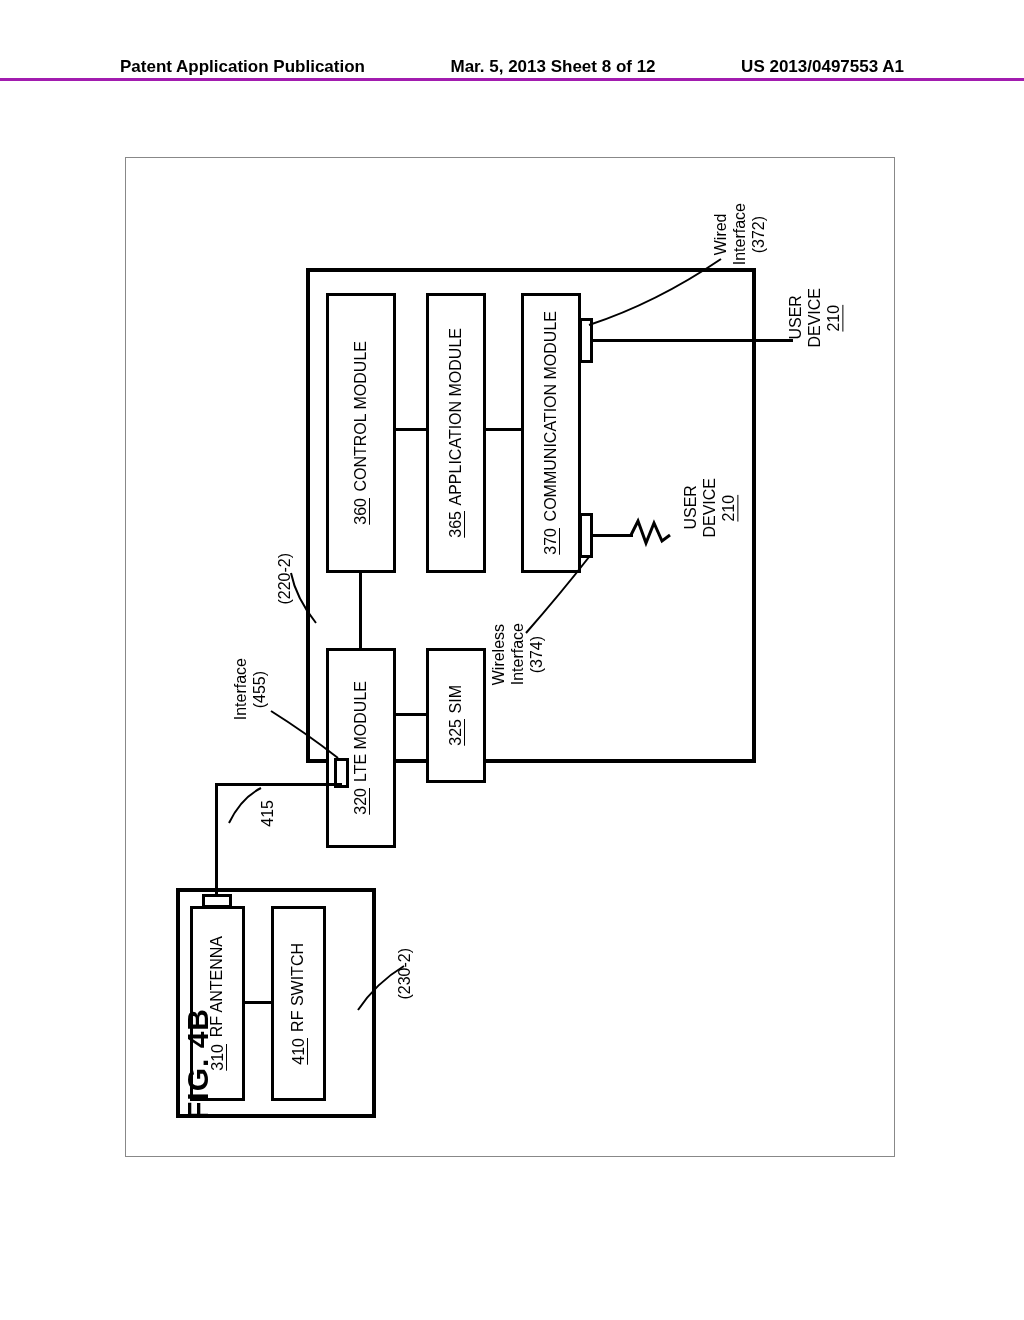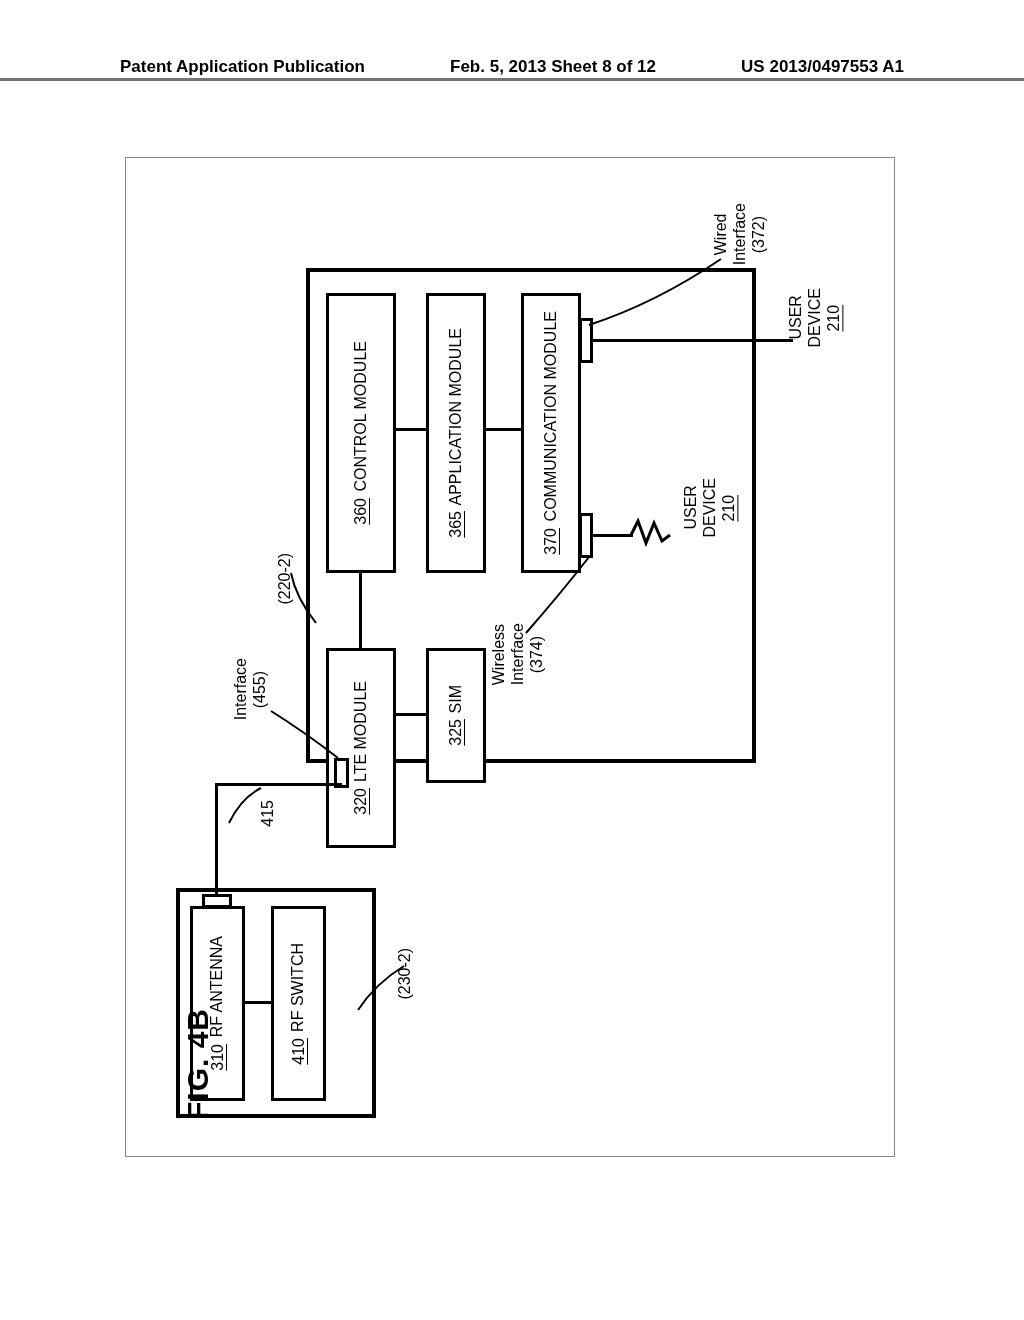--- a/index.html
+++ b/index.html
@@ -2,21 +2,21 @@
 <html><head>
 <meta charset="utf-8">
 <style>
   * { box-sizing: border-box; margin: 0; padding: 0; }
   html, body { width: 1024px; height: 1320px; font-family: Arial, Helvetica, sans-serif; background: #fff; }
   .page { position: relative; width: 1024px; height: 1320px; }
 
   
   .header {
     position: absolute; top: 78px; left: 0; width: 1024px;
-    border-top: 3px solid #737373;
+    border-top: 3px solid #a21caf;
   }
   .header-row {
     display: flex; justify-content: space-between; align-items: baseline;
     padding: 0 120px; font-size: 17px; font-weight: bold;
     transform: translateY(-24px);
   }
   .header-left { }
   .header-center { }
   .header-right { }
 
@@ -57,21 +57,21 @@
   }
 </style>
 </head>
 <body>
 
 <div class="page">
 
   <div class="header">
     <div class="header-row">
       <span class="header-left">Patent Application Publication</span>
-      <span class="header-center">Feb. 5, 2013  Sheet 8 of 12</span>
+      <span class="header-center">Mar. 5, 2013  Sheet 8 of 12</span>
       <span class="header-right">US 2013/0497553 A1</span>
     </div>
   </div>
 
   <div class="frame">
     <div class="diagram">
 
       <div class="box" style="left:50px; top:730px; width:200px; height:230px; border-width:4px;"></div>
 
       <div class="box" style="left:64px; top:748px; width:55px; height:195px;">

